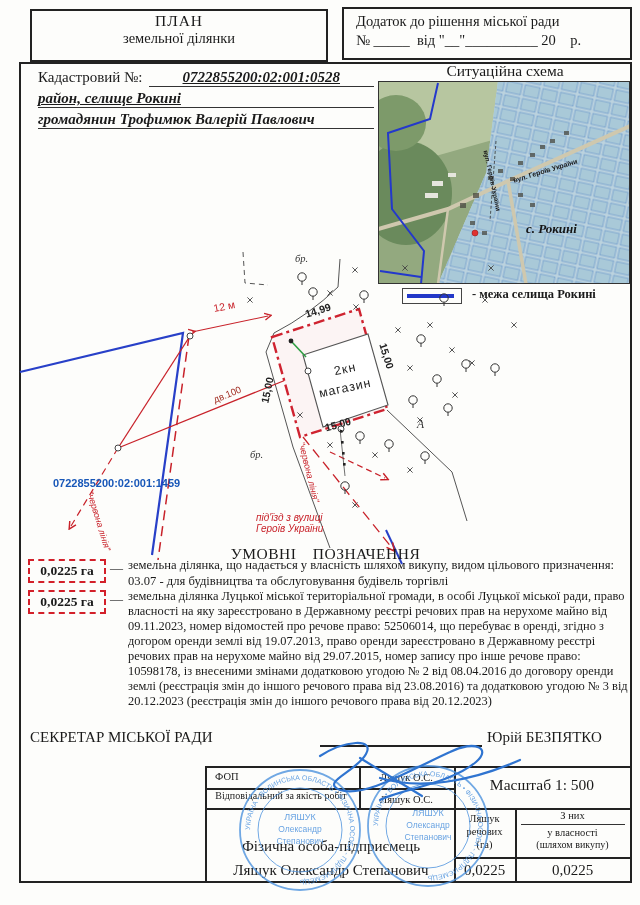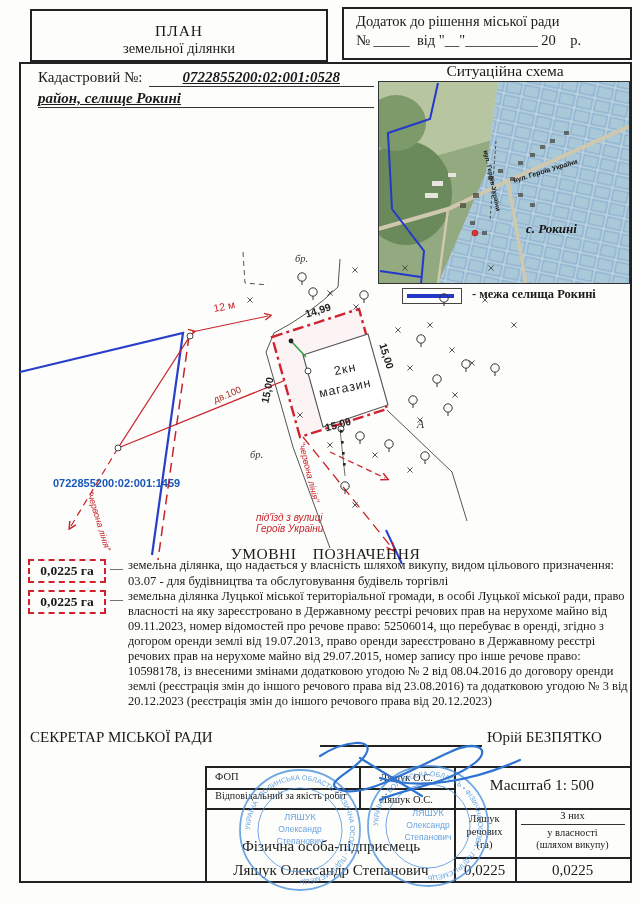--- a/index.html
+++ b/index.html
@@ -16,36 +16,37 @@
   .small{font-size:10.5px;line-height:1.15;}
   svg text{font-family:"Liberation Sans", sans-serif;}
   svg .serif{font-family:"Liberation Serif", serif;}
 </style>
 </head>
 <body>
 
 <div id="page">
 
   <div class="abs box" style="left:30px;top:9px;width:298px;height:53px;">
-    <div class="ctr" style="font-size:15.5px;letter-spacing:1px;margin-top:11px;">ПЛАН</div>
+    <div class="ctr" style="font-size:15.5px;letter-spacing:1px;margin-top:1px;">ПЛАН</div>
     <div class="ctr" style="font-size:14.5px;">земельної ділянки</div>
   </div>
   <div class="abs box" style="left:342px;top:7px;width:290px;height:53px;">
     <div style="font-size:14.5px;margin:4px 0 0 12px;">Додаток до рішення  міської ради</div>
     <div class="pre" style="font-size:14.5px;margin:2px 0 0 12px;">№ _____  від "__"__________ 20    р.</div>
   </div>
 
   <div class="abs box" style="left:19px;top:62px;width:613px;height:821px;"></div>
 
   <div class="abs" style="left:38px;top:69px;width:336px;font-size:15px;">
     <div style="display:flex;align-items:baseline;margin-bottom:3px;">
       <span>Кадастровий №:</span>
       <span class="ital uline ctr" style="flex:1;margin-left:6px;">0722855200:02:001:0528</span>
     </div>
     <div class="uline ital" style="margin-bottom:3px;">район, селище Рокині</div>
+    <div class="uline" style="font-style:italic;font-weight:bold;">громадянин Трофимюк Валерій Павлович</div>
   </div>
 
   <div class="abs ctr" style="left:378px;top:62px;width:254px;font-size:15.5px;">Ситуаційна схема</div>
   <svg class="abs" style="left:378px;top:81px;" width="252" height="203" viewBox="0 0 252 203">
     <defs>
       <pattern id="parcels" width="18" height="14" patternUnits="userSpaceOnUse" patternTransform="rotate(12)">
         <rect x="1" y="1" width="15" height="11" fill="#a9c9d8" stroke="#5f8fc8" stroke-width="0.6"></rect>
       </pattern>
     </defs>
     <rect x="0" y="0" width="252" height="203" fill="#93a97f"></rect>

